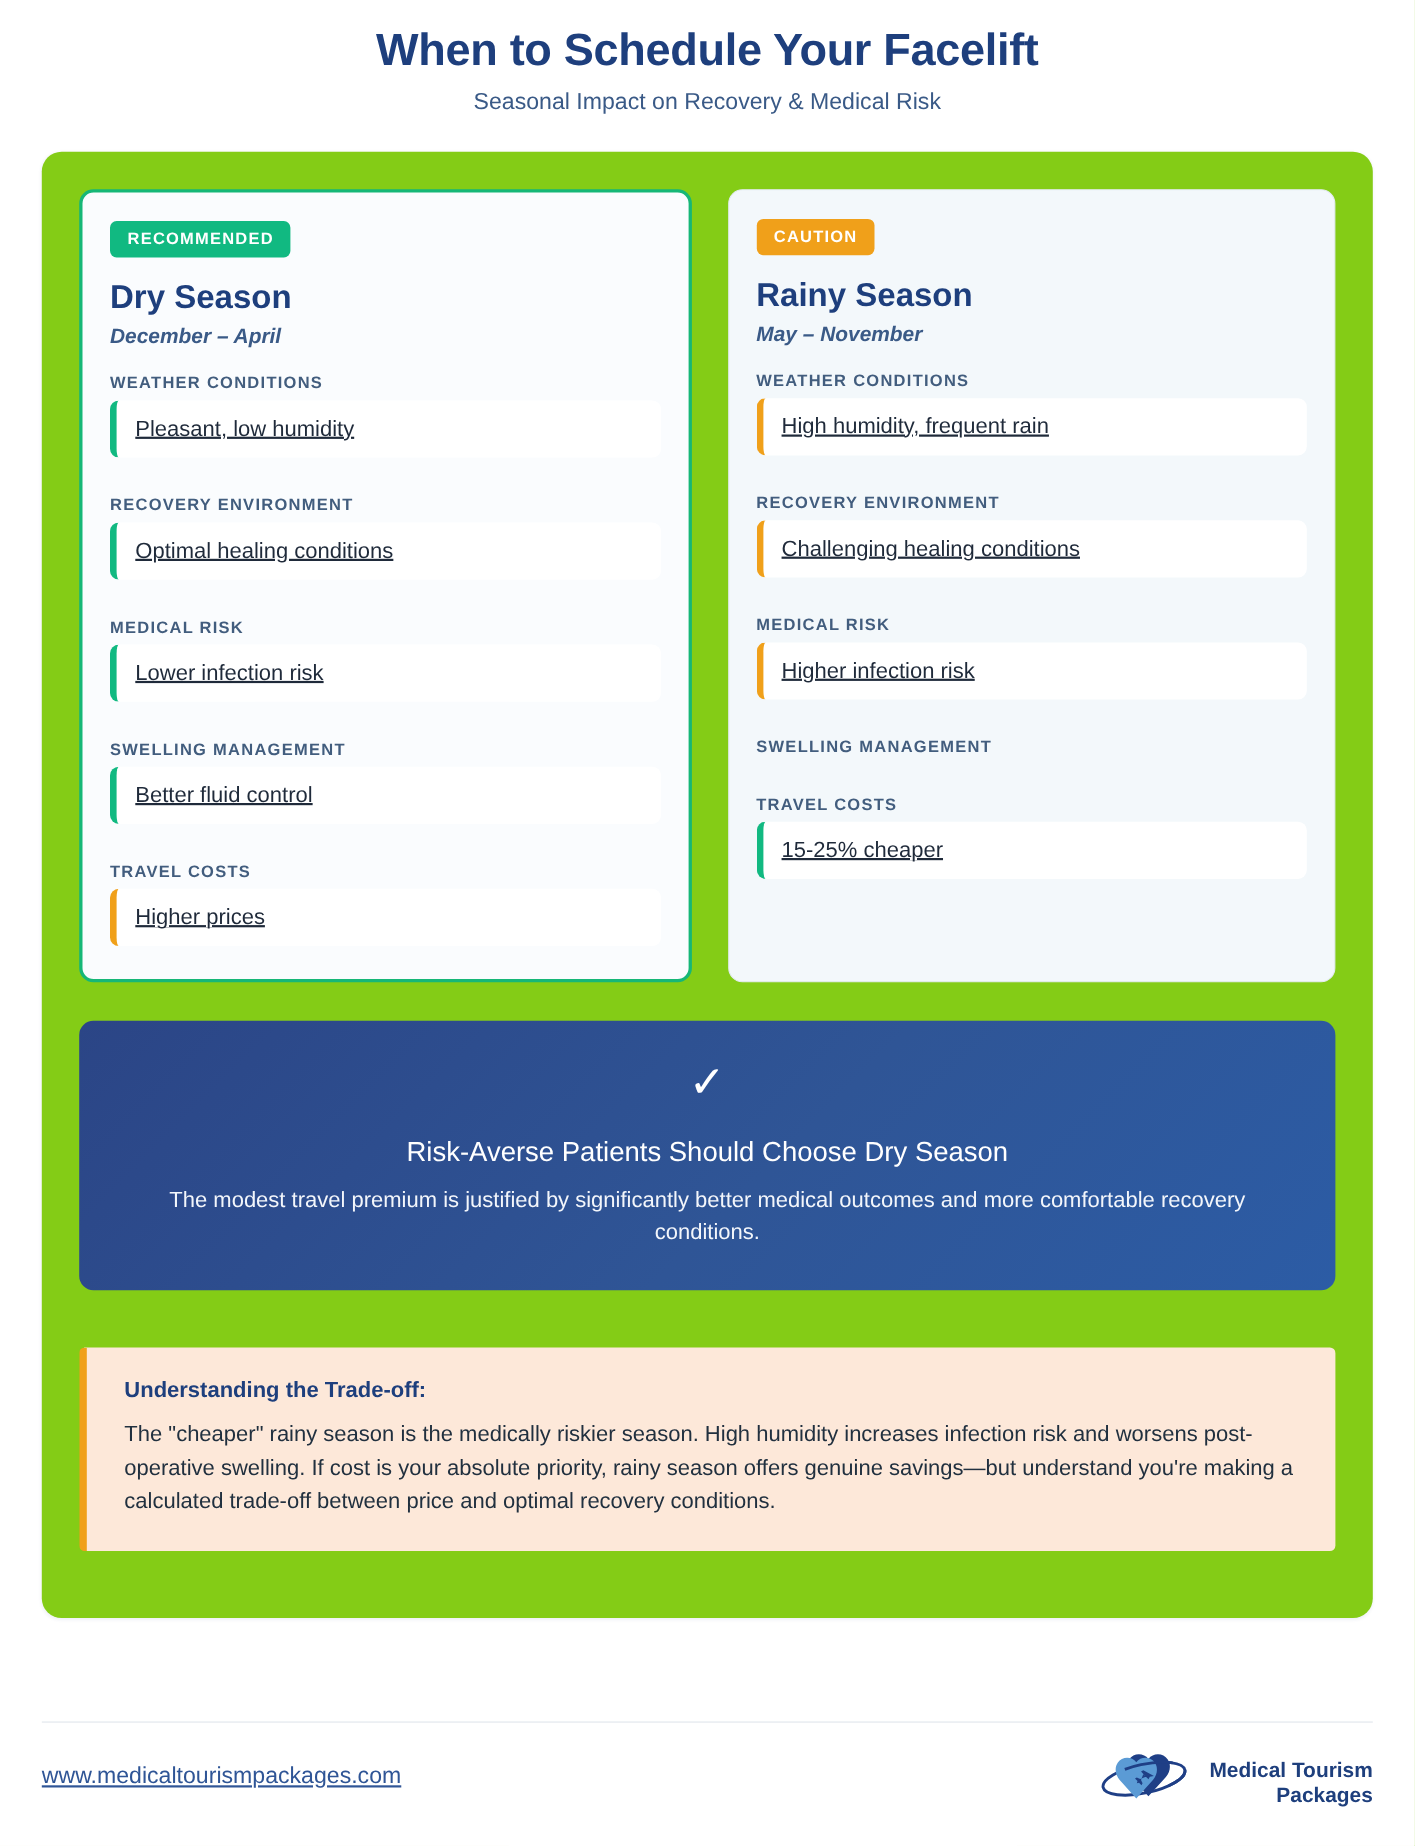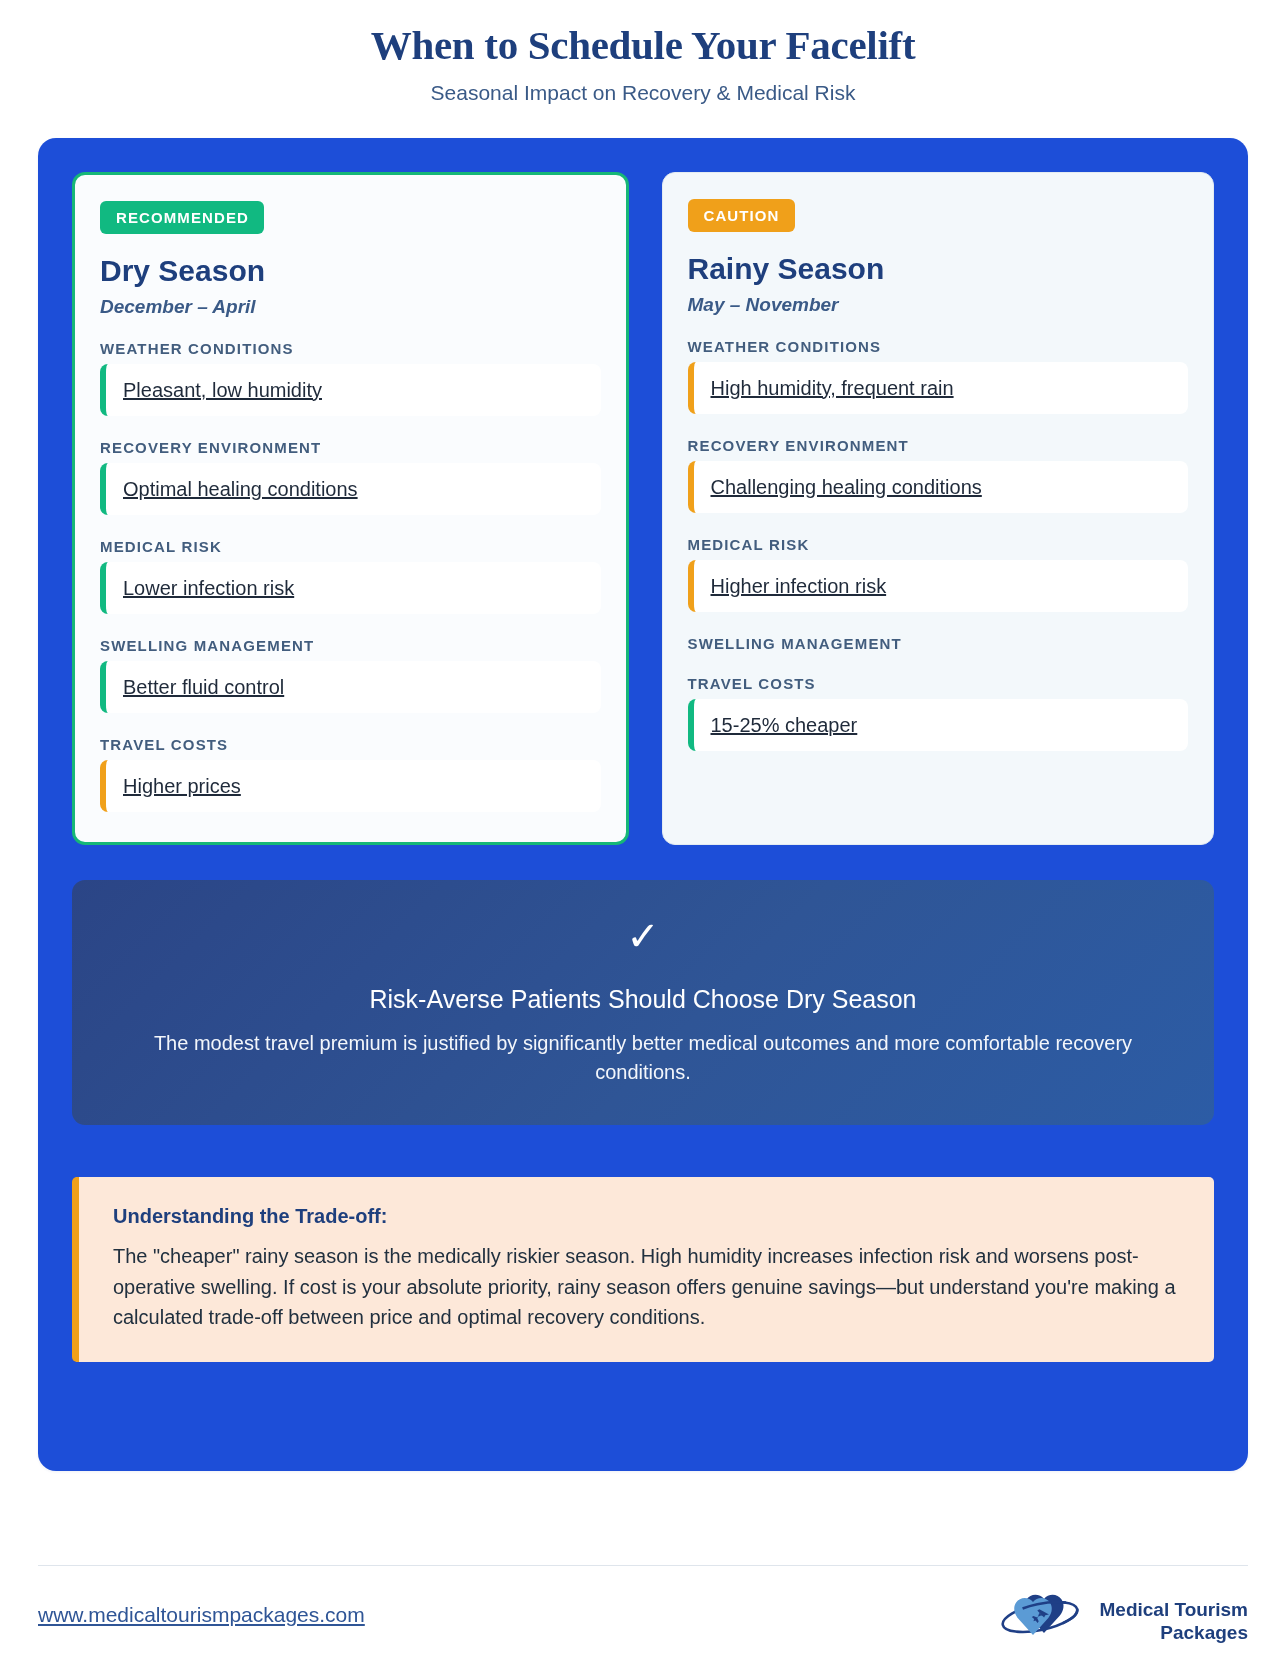--- a/index.html
+++ b/index.html
@@ -22,34 +22,33 @@
 
   
   .header { padding: 22px 0 10px; text-align: center; }
 
   .main-title {
     font-size: 41px;
     font-weight: bold;
     color: #1e3f7d;
     letter-spacing: -0.3px;
     line-height: 1.15;
-    font-family: Liberation Serif, serif;
   }
 
   .subtitle {
     margin-top: 12px;
     font-size: 21px;
     color: #3a5a87;
     font-weight: normal;
   }
 
   
   .panel {
     margin-top: 23px;
-    background: #1d4ed8;
+    background: #84cc16;
     border-radius: 18px;
     box-shadow: 0 1px 3px rgba(30,63,125,0.07);
     padding: 34px 34px 46px;
     height: 1333px;
   }
 
   
   .cards {
     display: flex;
     gap: 33px;
@@ -102,21 +101,21 @@
   }
 
   .rows { margin-top: 22px; }
 
   .row-label {
     font-size: 15px;
     font-weight: bold;
     letter-spacing: 1.15px;
     color: #425d7e;
     margin-bottom: 7px;
-    margin-top: 23px;
+    margin-top: 35px;
   }
   .rows > .row-block:first-child .row-label { margin-top: 0; }
 
   .row-value {
     background: #ffffff;
     border-radius: 8px;
     border-left: 6px solid #11b981;
     padding: 13px 14px 13px 17px;
     font-size: 20px;
     color: #1f2a3a;

